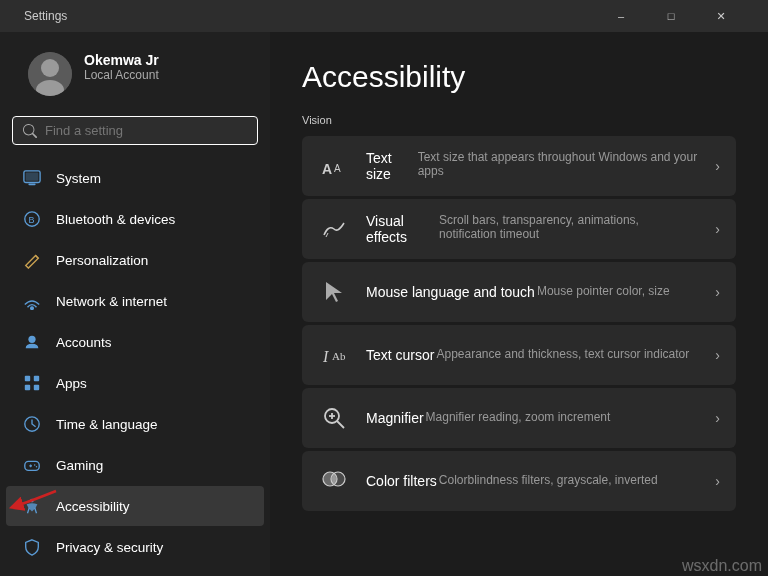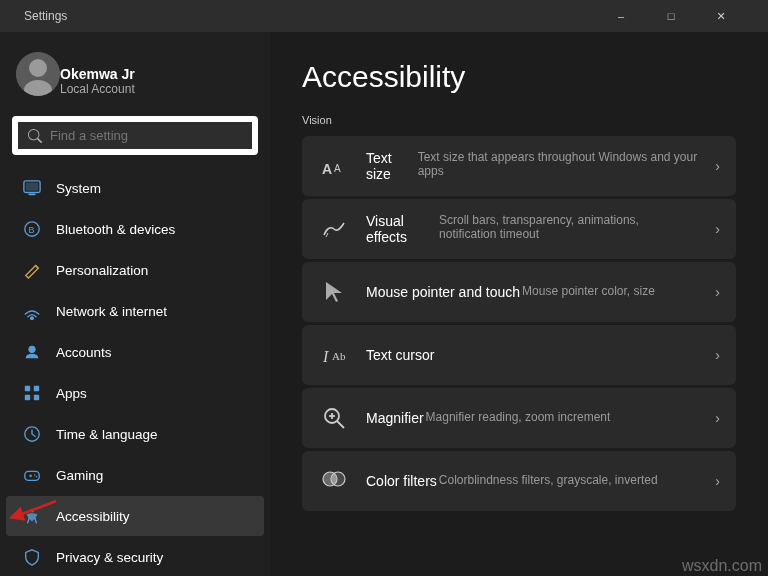--- a/index.html
+++ b/index.html
@@ -57,22 +57,23 @@
       background: #202020;
       display: flex;
       flex-direction: column;
       flex-shrink: 0;
       overflow-y: auto;
     }
 
     
     .user-profile {
       display: flex;
-      align-items: flex-end;
-      padding: 20px 16px 16px 16px;
+      align-items: flex-start;
+      padding: 20px 16px 16px 28px;
+      gap: 12px;
     }
     .avatar {
       width: 44px;
       height: 44px;
       border-radius: 50%;
       background: #555;
       display: flex;
       align-items: center;
       justify-content: center;
       font-size: 20px;
@@ -86,21 +87,21 @@
     .user-info { display: flex; flex-direction: column; }
     .user-name { font-size: 14px; font-weight: 600; }
     .user-account { font-size: 12px; color: #aaaaaa; }
 
     
     .search-box {
       margin: 4px 12px 12px 12px;
       display: flex;
       align-items: center;
       background: #2d2d2d;
-      border: 6px solid #ffffff;
+      border: 1px solid #ffffff;
       border-radius: 4px;
       padding: 6px 10px;
       gap: 8px;
     }
     .search-box input {
       background: transparent;
       border: none;
       outline: none;
       color: #aaaaaa;
       font-size: 13px;
@@ -402,35 +403,36 @@
         <span class="chevron">›</span>
       </div>
 
       <div class="settings-item">
         <div class="settings-item-icon">
           <svg width="28" height="28" viewBox="0 0 28 28" fill="none" stroke="#cccccc" stroke-width="1.5">
             <path d="M6 4 L6 22 L12 16 L16 24 L18 23 L14 15 L22 15 Z" fill="#cccccc" stroke="none" opacity="0.8"></path>
           </svg>
         </div>
         <div class="settings-item-text">
-          <span class="settings-item-title">Mouse pointer and touch</span>
+          <span class="settings-item-title">Mouse language and touch</span>
           <span class="settings-item-desc">Mouse pointer color, size</span>
         </div>
         <span class="chevron">›</span>
       </div>
 
       <div class="settings-item">
         <div class="settings-item-icon">
           <svg width="28" height="28" viewBox="0 0 28 28" fill="#cccccc">
             <text x="3" y="21" font-size="16" font-family="serif" font-style="italic">I</text>
             <text x="12" y="19" font-size="11" font-family="serif">Ab</text>
           </svg>
         </div>
         <div class="settings-item-text">
           <span class="settings-item-title">Text cursor</span>
+          <span class="settings-item-desc">Appearance and thickness, text cursor indicator</span>
         </div>
         <span class="chevron">›</span>
       </div>
 
       <div class="settings-item">
         <div class="settings-item-icon">
           <svg width="28" height="28" viewBox="0 0 28 28" fill="none" stroke="#cccccc" stroke-width="1.8">
             <circle cx="12" cy="12" r="7"></circle>
             <line x1="17" y1="17" x2="24" y2="24"></line>
             <line x1="9" y1="12" x2="15" y2="12"></line>

